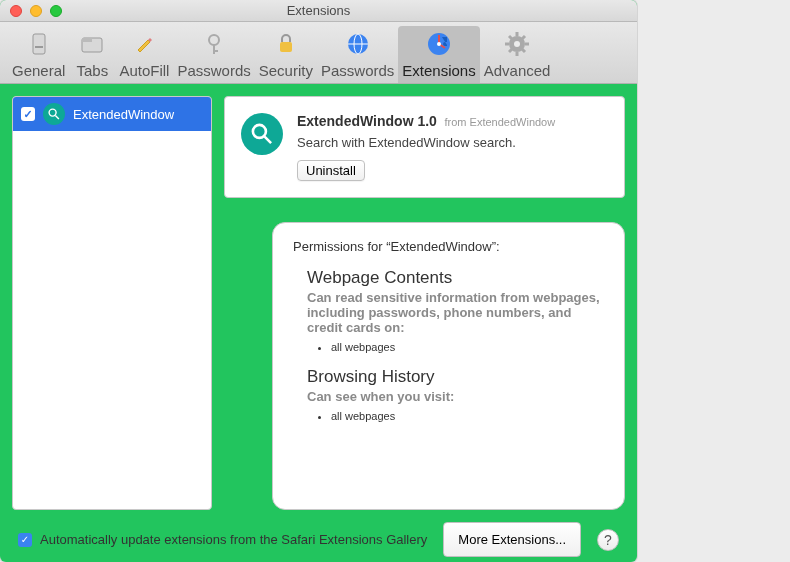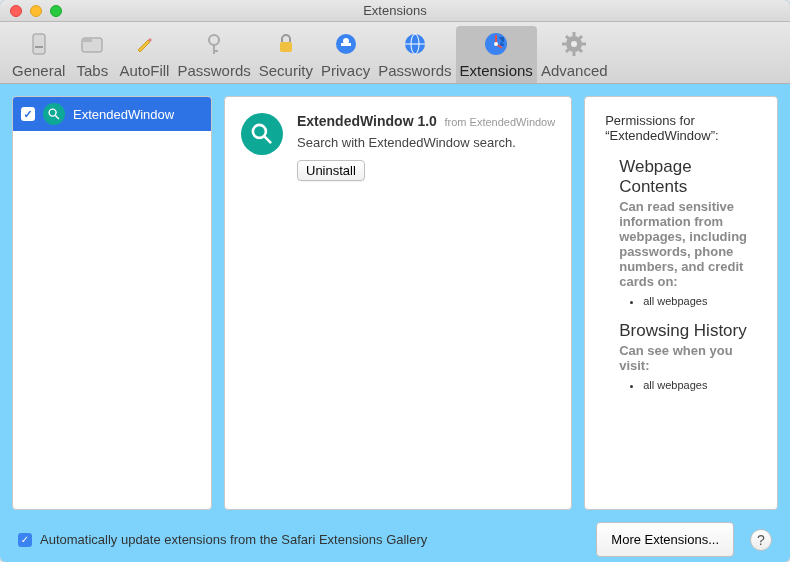--- a/index.html
+++ b/index.html
@@ -6,23 +6,23 @@
     body {
       font-family: -apple-system, BlinkMacSystemFont, "Helvetica Neue", Helvetica, Arial, sans-serif;
       background: #ececec;
       width: 790px;
       height: 562px;
       overflow: hidden;
       font-size: 13px;
       color: #333;
     }
     .window {
-      width: 790px;
+      width: 637px;
       height: 562px;
-      background: #7dd3fc;
+      background: #22c55e;
       border-radius: 6px;
       overflow: hidden;
       box-shadow: 0 0 0 1px rgba(0,0,0,0.1);
     }
     .titlebar {
       height: 22px;
       background: linear-gradient(to bottom, #e8e8e8, #d8d8d8);
       display: flex;
       align-items: center;
       padding: 0 8px;
@@ -131,22 +131,22 @@
       background: #0ea896;
       border-radius: 50%;
       display: flex;
       align-items: center;
       justify-content: center;
       flex-shrink: 0;
     }
     .content {
       flex: 1;
       display: flex;
-      flex-direction: row;
-      gap: 12px;
+      flex-direction: column;
+      gap: 24px;
     }
     .content-header {
       background: #fff;
       border: 1px solid #c8c8c8;
       border-radius: 4px;
       padding: 16px;
       display: flex;
       gap: 14px;
     }
     .content-header-text {
@@ -175,23 +175,24 @@
       border-radius: 4px;
       padding: 2px 8px;
       font-size: 13px;
       cursor: pointer;
       margin-top: 10px;
       box-shadow: 0 1px 1px rgba(0,0,0,0.05);
     }
     .permissions {
       background: #fff;
       border: 1px solid #c8c8c8;
-      border-radius: 4px;
+      border-radius: 13px;
       padding: 16px 20px;
       flex: 1;
+      margin-left: 48px;
     }
     .perm-header {
       font-size: 13px;
       color: #333;
       margin-bottom: 14px;
     }
     .perm-section {
       margin-left: 14px;
       margin-bottom: 14px;
     }
@@ -311,30 +312,20 @@
       <span>Passwords</span>
     </div>
     <div class="toolbar-item">
       <div class="toolbar-icon">
         <svg width="28" height="28" viewBox="0 0 28 28">
             <rect x="8" y="12" width="12" height="10" rx="2" fill="#f0c040"></rect>
             <path d="M10 12 V9 a4 4 0 0 1 8 0 V12" fill="none" stroke="#999" stroke-width="2"></path>
           </svg>
       </div>
       <span>Security</span>
-    </div>
-    <div class="toolbar-item">
-      <div class="toolbar-icon">
-        <svg width="28" height="28" viewBox="0 0 28 28">
-            <circle cx="14" cy="14" r="10" fill="#3b83f0"></circle>
-            <rect x="9" y="13" width="10" height="3" fill="white"></rect>
-            <circle cx="14" cy="11" r="3" fill="white"></circle>
-          </svg>
-      </div>
-      <span>Privacy</span>
     </div>
     <div class="toolbar-item">
       <div class="toolbar-icon">
         <svg width="28" height="28" viewBox="0 0 28 28">
             <circle cx="14" cy="14" r="10" fill="#3b83f0"></circle>
             <ellipse cx="14" cy="14" rx="4" ry="10" fill="none" stroke="white"></ellipse>
             <line x1="4" y1="14" x2="24" y2="14" stroke="white"></line>
           </svg>
       </div>
       <span>Passwords</span>

